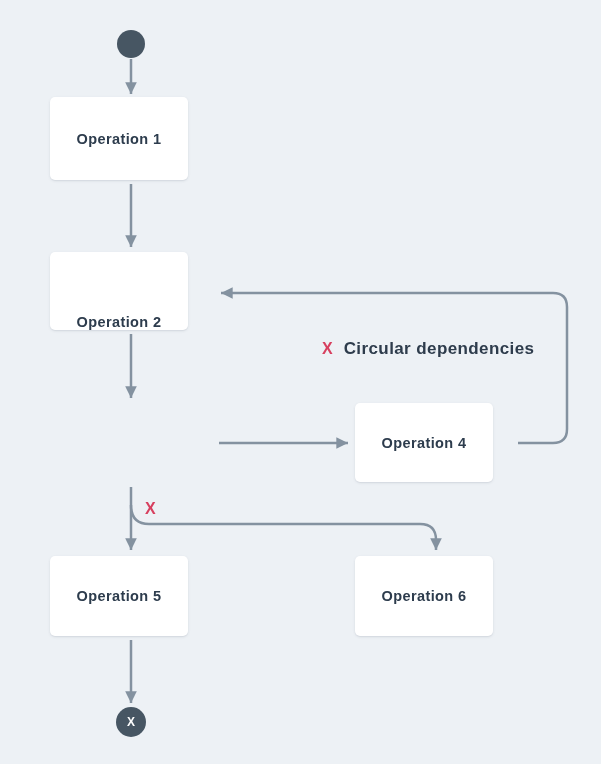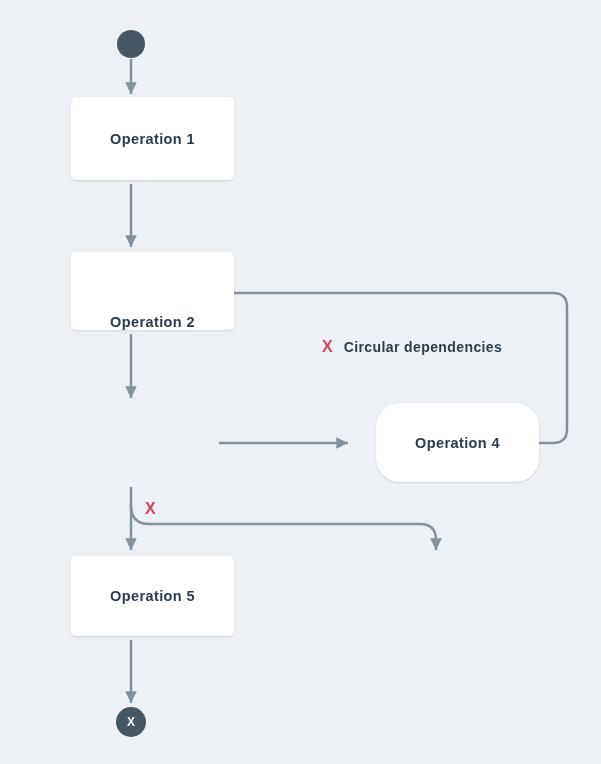--- a/index.html
+++ b/index.html
@@ -15,32 +15,31 @@
     background: #edf1f5;
     overflow: hidden;
   }
   .edge-layer {
     position: absolute;
     left: 0; top: 0;
     width: 601px; height: 764px;
   }
   .node-box {
     position: absolute;
-    width: 163px;
+    width: 138px;
     background: #ffffff;
     border-radius: 5px;
     box-shadow: 0 1px 3px rgba(45,60,77,0.10), 0 1px 1px rgba(45,60,77,0.05);
     display: flex;
     align-items: center;
     justify-content: center;
     color: #2d3c4d;
     font-size: 14.5px;
     font-weight: 600;
     letter-spacing: 0.4px;
-    margin-left: 21px;
   }
   .terminal {
     position: absolute;
     background: #475663;
     border-radius: 50%;
     display: flex;
     align-items: center;
     justify-content: center;
     color: #ffffff;
     font-size: 12px;
@@ -55,21 +54,21 @@
   }
   .annotation .x-mark {
     color: #d7405f;
     font-size: 16px;
     font-weight: 700;
     line-height: 1;
     letter-spacing: 0;
   }
   .annotation .ann-label {
     color: #2e3c4c;
-    font-size: 14px;
+    font-size: 17px;
     font-weight: 600;
     letter-spacing: 0.4px;
   }
 </style>
 </head>
 <body>
 
 <div class="canvas">
 
   <svg class="edge-layer" width="601" height="764" viewBox="0 0 601 764">
@@ -98,28 +97,31 @@
 
   <div class="node-box" style="left:50px; top:97px; height:83px;">
     <span>Operation 1</span>
   </div>
 
   <div class="node-box" style="left:50px; top:252px; height:78px;align-items:flex-end;">
     <span>Operation 2</span>
   </div>
 
 
-  <div class="node-box" style="left:355px; top:403px; height:79px;border-radius:24px;">
+  <div class="node-box" style="left:355px; top:403px; height:79px;">
     <span>Operation 4</span>
   </div>
 
   <div class="node-box" style="left:50px; top:556px; height:80px;">
     <span>Operation 5</span>
   </div>
 
+  <div class="node-box" style="left:355px; top:556px; height:80px;">
+    <span>Operation 6</span>
+  </div>
 
   <div class="annotation" style="left:322px; top:339px;">
     <span class="x-mark">X</span>
     <span class="ann-label">Circular dependencies</span>
   </div>
 
   <div class="annotation" style="left:145px; top:501px;">
     <span class="x-mark">X</span>
   </div>
 

